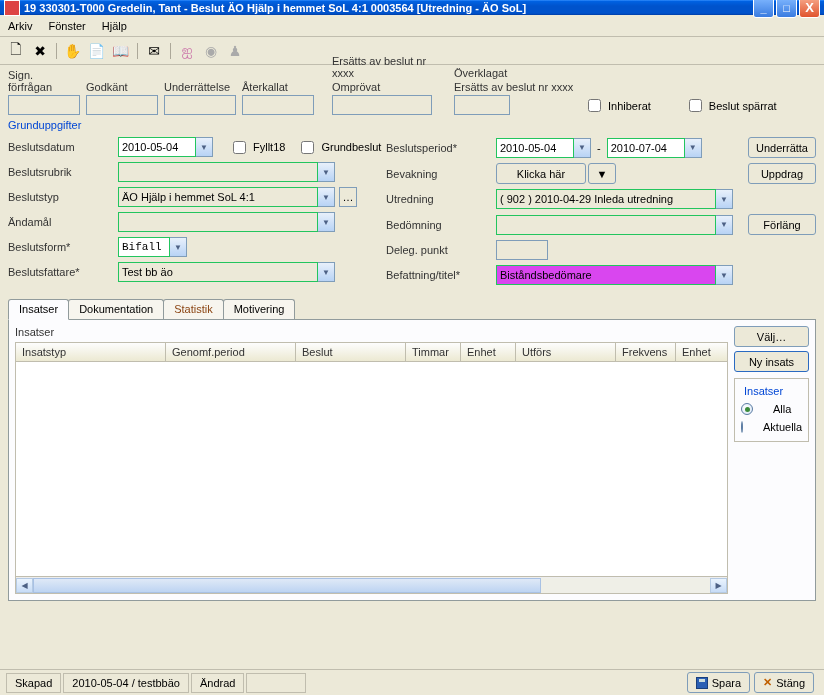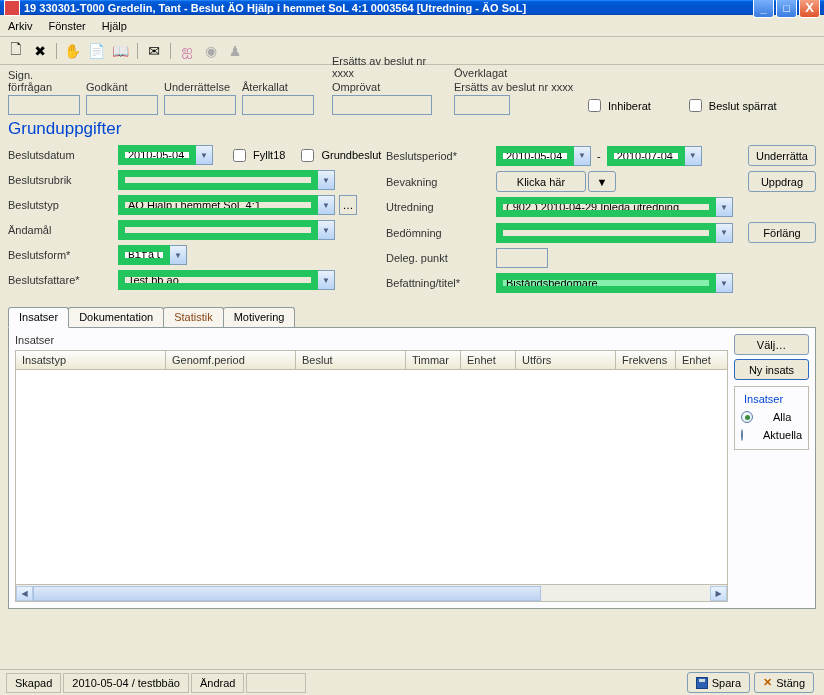--- a/index.html
+++ b/index.html
@@ -22,27 +22,27 @@
   
   .form-area { padding: 4px 8px 0 8px; }
   .top-row { display: flex; gap: 6px; align-items: flex-end; margin-bottom: 4px; }
   .field-col { display: flex; flex-direction: column; gap: 2px; }
   .field-lbl { color: #333; }
   .text-input { border: 1px solid #7f9db9; background: #fff; height: 20px; padding: 0 3px; }
   .text-input.disabled { background: #ece9d8; }
   .checkbox { display: flex; align-items: center; gap: 4px; }
   .checkbox input { width: 13px; height: 13px; }
   
-  .section-title { color: #0046d5; font-size: 17px; margin: 4px 0 6px 0; }
+  .section-title { color: #0046d5; font-size: 11px; margin: 4px 0 6px 0; }
   
   .grid-row { display: flex; align-items: center; margin-bottom: 5px; }
   .form-label { width: 110px; color: #333; }
   .form-label2 { width: 110px; color: #333; }
   .combo { position: relative; display: inline-flex; }
-  .combo-input { border: 7px solid #22c55e; background: #fff; height: 20px; padding: 0 3px; }
+  .combo-input { border: 1px solid #22c55e; background: #fff; height: 20px; padding: 0 3px; }
   .combo-btn { width: 17px; height: 20px; border: 1px solid #7f9db9; border-left: none; background: linear-gradient(to bottom,#e8f0fb,#b8d3f5); display: flex; align-items: center; justify-content: center; cursor: pointer; font-size: 8px; color: #4d6185; }
   .btn { border: 1px solid #7f9db9; background: #ece9d8; height: 21px; padding: 0 8px; cursor: pointer; display: inline-flex; align-items: center; justify-content: center; border-radius: 3px; }
   .small-btn { border: 1px solid #7f9db9; background: #ece9d8; width: 18px; height: 20px; cursor: pointer; display: inline-flex; align-items: center; justify-content: center; }
   .two-col { display: flex; }
   .col-a { width: 378px; }
   .col-b { flex: 1; }
   
   .tabs { display: flex; margin-top: 8px; position: relative; }
   .tab { border: 1px solid #919b9c; border-bottom: none; background: #f7f5ee; padding: 3px 10px 4px 10px; margin-right: -1px; cursor: pointer; border-radius: 3px 3px 0 0; position: relative; top: 1px; }
   .tab.active { background: #fcfcfe; z-index: 2; border-bottom: 1px solid #fcfcfe; }
@@ -241,21 +241,21 @@
         <div style="flex:1;"></div>
         <button class="btn" style="width:68px;">Förläng</button>
       </div>
       <div class="grid-row">
         <span class="form-label2">Deleg. punkt</span>
         <input class="text-input disabled" style="width: 52px;">
       </div>
       <div class="grid-row">
         <span class="form-label2">Befattning/titel*</span>
         <div class="combo">
-          <input class="combo-input disabled" style="width: 220px; background: #86efac;" value="Biståndsbedömare">
+          <input class="combo-input disabled" style="width: 220px; background: #d946ef;" value="Biståndsbedömare">
           <div class="combo-btn">▼</div>
         </div>
       </div>
     </div>
   </div>
 
   <div class="tabs">
     <div class="tab active">Insatser</div>
     <div class="tab">Dokumentation</div>
     <div class="tab highlight">Statistik</div>

